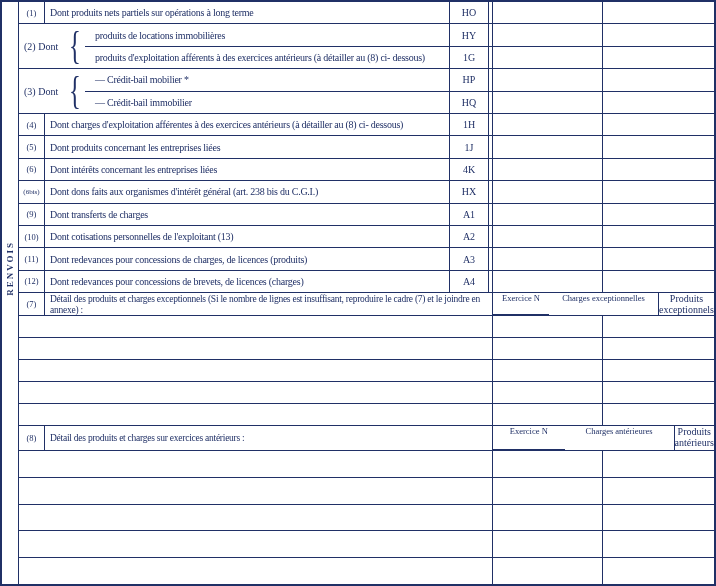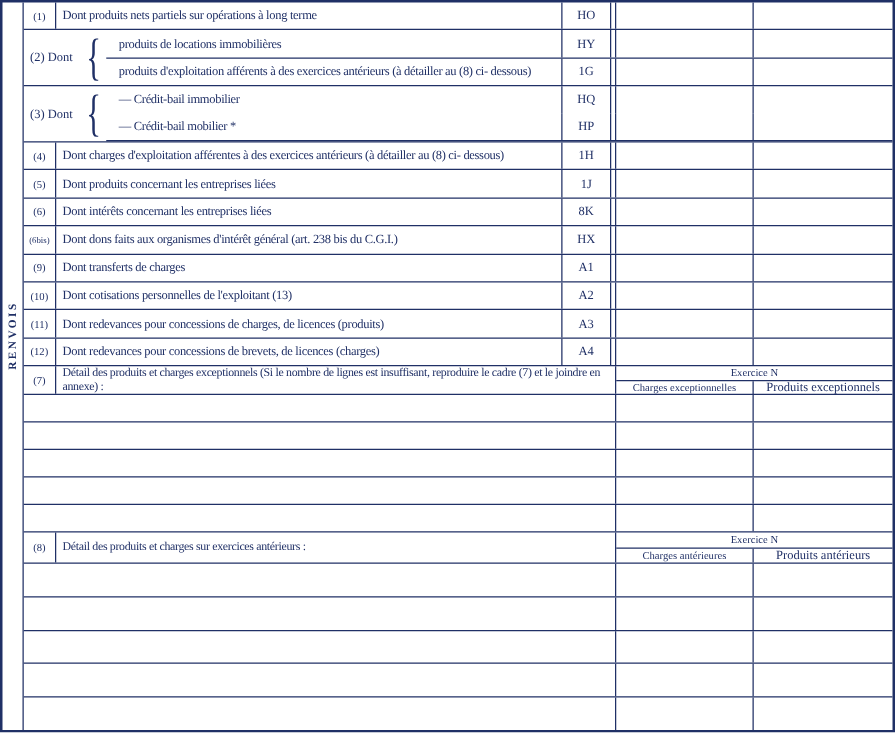--- a/index.html
+++ b/index.html
@@ -47,21 +47,21 @@
   .oblig { font-size: 9.5px; margin-left: 46px; align-self: flex-end; padding-bottom: 3px; letter-spacing: -0.2px; }
   .cbox.a9 { margin-left: 15px; }
 
   
   .shead { display: flex; border-bottom: 1px solid; flex: none; }
   .shead7 { height: 23px; }
   .shead8 { height: 25px; }
   .sh-left { width: 474px; flex: none; border-right: 1px solid; display: flex; }
   .sh-label { flex: 1; font-size: 9.5px; line-height: 10.5px; padding: 1px 4px 0 5px; letter-spacing: -0.25px; }
   .sh-label.center { display: flex; align-items: center; }
-  .sh-right { flex: 1; display: flex; flex-direction: column; }
+  .sh-right { flex: 1; display: flex; flex-direction: row; }
   .exn { border-bottom: 1px solid; text-align: center; font-size: 8.5px; line-height: 10.5px; flex: 1; }
   .cols { flex: 1; display: flex; }
   .c1 { width: 110px; flex: none; border-right: 1px solid; text-align: center; font-size: 8.5px; line-height: 11px; }
   .c2 { flex: 1; text-align: center; font-size: 10px; line-height: 11px; }
 
   .erow { display: flex; border-bottom: 1px solid; height: 22px; flex: none; }
   .e-left { width: 474px; flex: none; border-right: 1px solid; }
   .e-v1 { width: 110px; flex: none; border-right: 1px solid; }
   .e-v2 { flex: 1; }
 
@@ -109,34 +109,34 @@
         </div>
       </div>
     </div>
 
     <div class="grow">
       <div class="ghead">
         <span>(3) Dont</span>
         <span class="brace">{</span>
       </div>
       <div class="gsubs">
+        <div class="gsub first">
+          <div class="label">— Crédit-bail mobilier *</div>
+          <div class="code">HP</div>
+          <div class="gap"></div>
+          <div class="v1"></div>
+          <div class="v2"></div>
+        </div>
         <div class="gsub">
           <div class="label">— Crédit-bail immobilier</div>
           <div class="code">HQ</div>
           <div class="gap"></div>
           <div class="v1"></div>
           <div class="v2"></div>
         </div>
-        <div class="gsub first">
-          <div class="label">— Crédit-bail mobilier *</div>
-          <div class="code">HP</div>
-          <div class="gap"></div>
-          <div class="v1"></div>
-          <div class="v2"></div>
-        </div>
       </div>
     </div>
 
     <div class="row">
       <div class="num">(4)</div>
       <div class="label">Dont charges d'exploitation afférentes à des exercices antérieurs (à détailler au (8) ci- dessous)</div>
       <div class="code">1H</div>
       <div class="gap"></div>
       <div class="v1"></div>
       <div class="v2"></div>
@@ -147,21 +147,21 @@
       <div class="label">Dont produits concernant les entreprises liées</div>
       <div class="code">1J</div>
       <div class="gap"></div>
       <div class="v1"></div>
       <div class="v2"></div>
     </div>
 
     <div class="row">
       <div class="num">(6)</div>
       <div class="label">Dont intérêts concernant les entreprises liées</div>
-      <div class="code">8K</div>
+      <div class="code">4K</div>
       <div class="gap"></div>
       <div class="v1"></div>
       <div class="v2"></div>
     </div>
 
     <div class="row">
       <div class="num small">(6bis)</div>
       <div class="label">Dont dons faits aux organismes d'intérêt général (art. 238 bis du C.G.I.)</div>
       <div class="code">HX</div>
       <div class="gap"></div>

